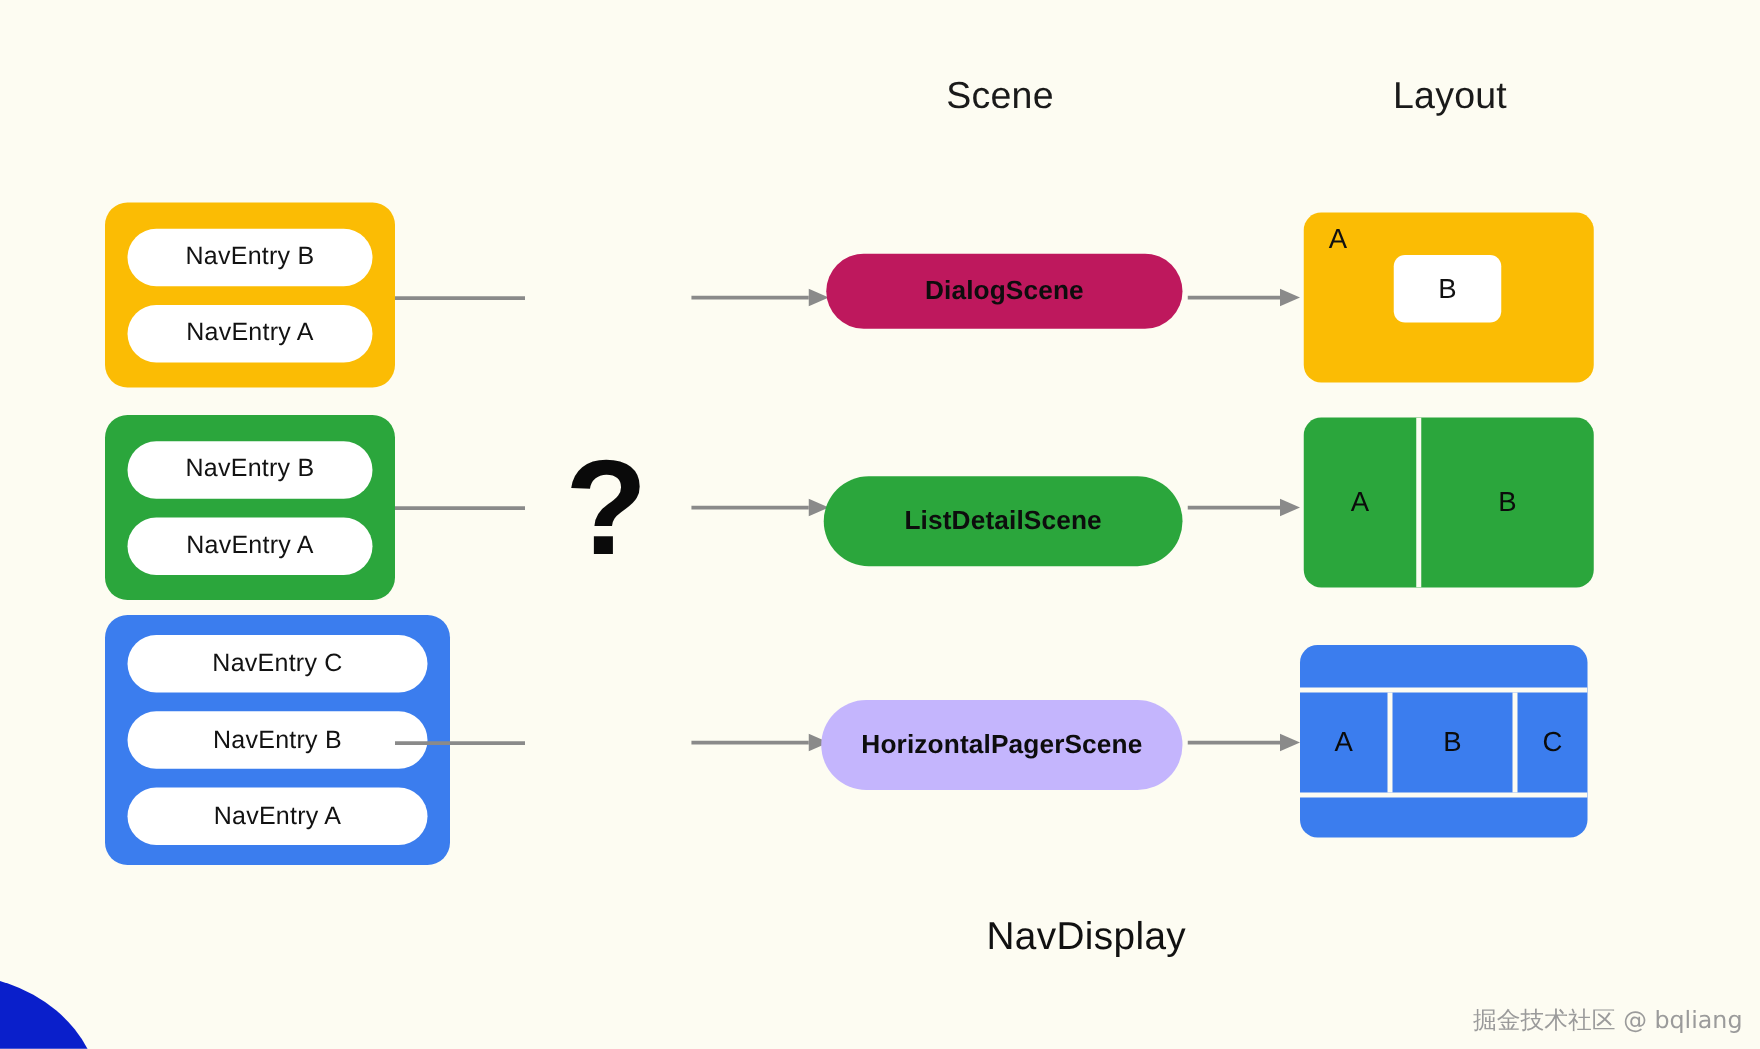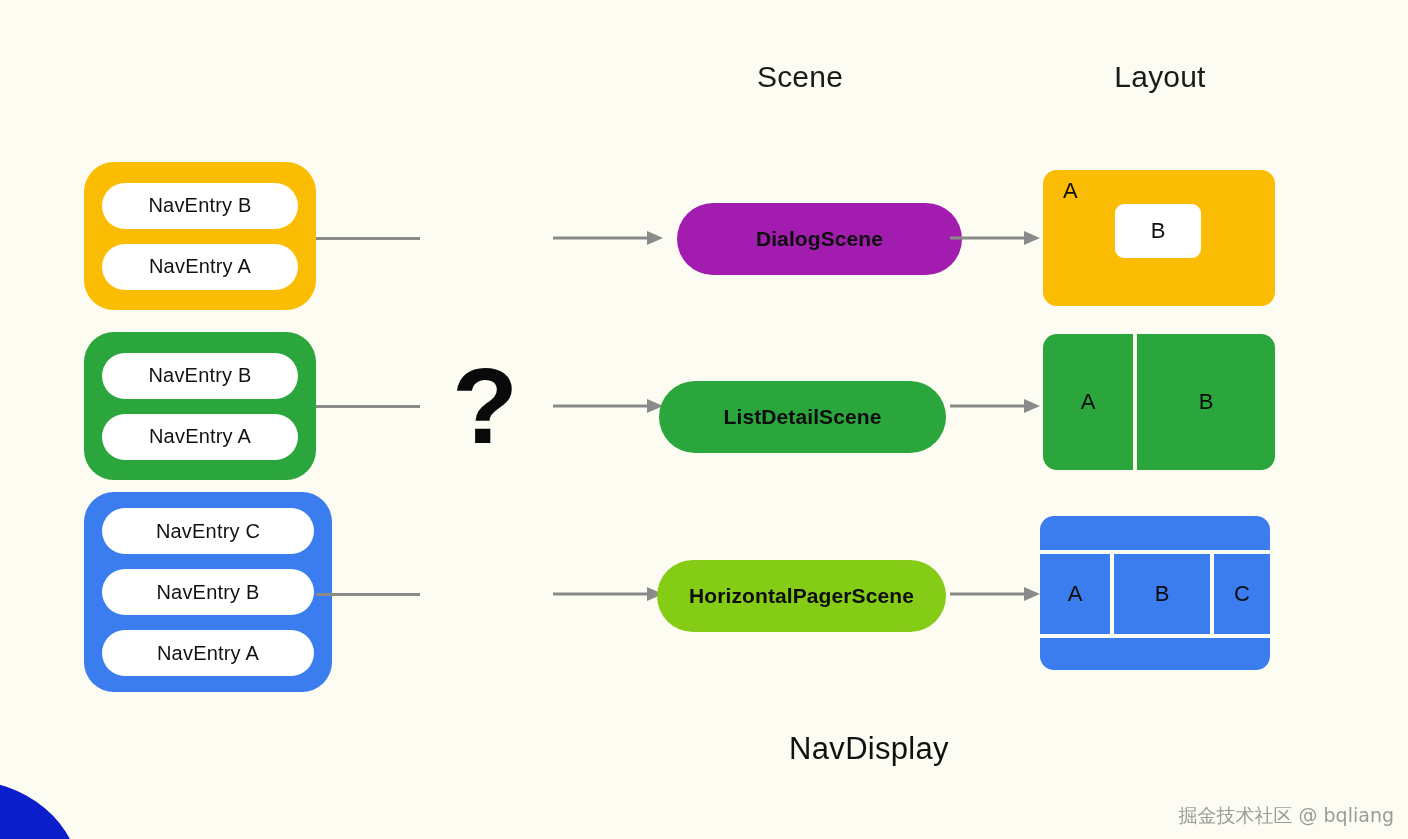--- a/index.html
+++ b/index.html
@@ -30,21 +30,21 @@
     letter-spacing: 0.2px;
     white-space: nowrap;
     text-align: center;
   }
   #header-scene  { left: 700px; top: 60px; width: 200px; }
   #header-layout { left: 1060px; top: 60px; width: 200px; }
 
   
   .stack-card {
     position: absolute;
-    border-radius: 30px;
+    border-radius: 18px;
     box-sizing: border-box;
     display: flex;
     flex-direction: column;
     justify-content: center;
     padding: 14px 14px;
     gap: 15px;
   }
   .stack-card .entry {
     background: #FFFFFF;
     border-radius: 26px;
@@ -52,38 +52,38 @@
     margin: 0 4px;
     display: flex;
     align-items: center;
     justify-content: center;
     font-size: 20px;
     color: #121212;
     letter-spacing: 0.2px;
   }
   #stack-dialog      { left: 84px;  top: 162px; width: 232px; height: 148px; background: #FBBC04; }
   #stack-listdetail  { left: 84px;  top: 332px; width: 232px; height: 148px; background: #2BA63C; }
-  #stack-pager       { left: 84px;  top: 492px; width: 248px; height: 200px; background: #3B7DEE; }
+  #stack-pager       { left: 84px;  top: 492px; width: 276px; height: 200px; background: #3B7DEE; }
 
   
   .scene-pill {
     position: absolute;
     border-radius: 40px;
     display: flex;
     align-items: center;
     justify-content: center;
     font-size: 21px;
     font-weight: bold;
     color: #0d0d0d;
     letter-spacing: 0.1px;
     white-space: nowrap;
   }
-  #scene-dialog     { left: 677px; top: 203px; width: 285px; height: 72px; background: #a21caf; }
+  #scene-dialog     { left: 661px; top: 203px; width: 285px; height: 60px; background: #be185d; }
   #scene-listdetail { left: 659px; top: 381px; width: 287px; height: 72px; background: #2BA63C; }
-  #scene-pager      { left: 657px; top: 560px; width: 289px; height: 72px; background: #84cc16; }
+  #scene-pager      { left: 657px; top: 560px; width: 289px; height: 72px; background: #c4b5fd; }
 
   
   .layout-box {
     position: absolute;
     border-radius: 14px;
     box-sizing: border-box;
     overflow: hidden;
   }
   #layout-dialog {
     left: 1043px; top: 170px; width: 232px; height: 136px;

